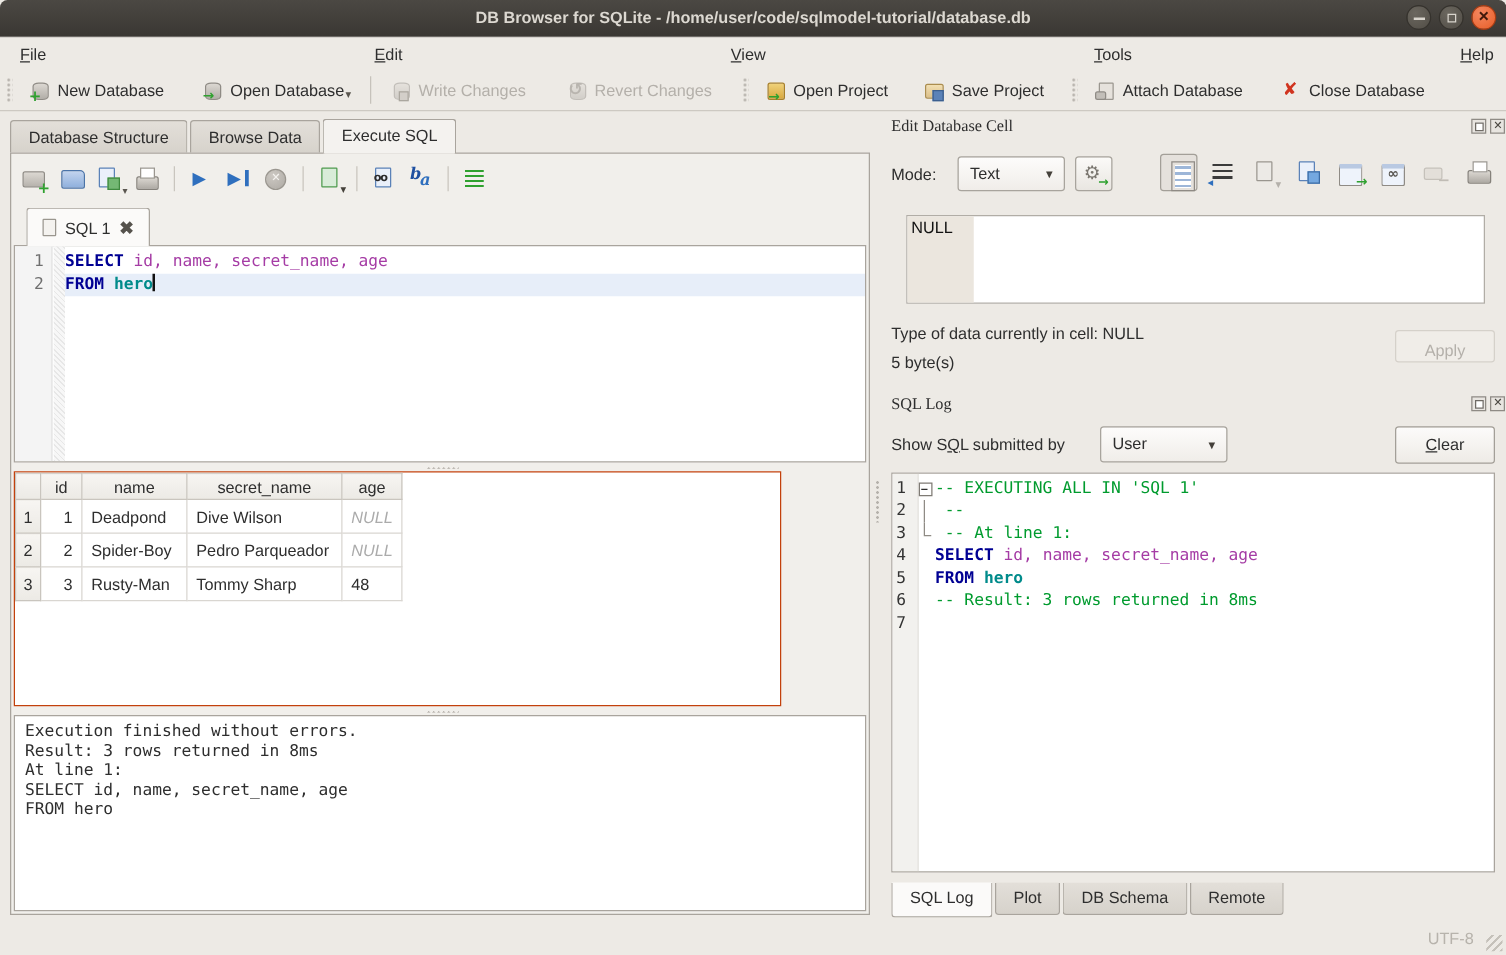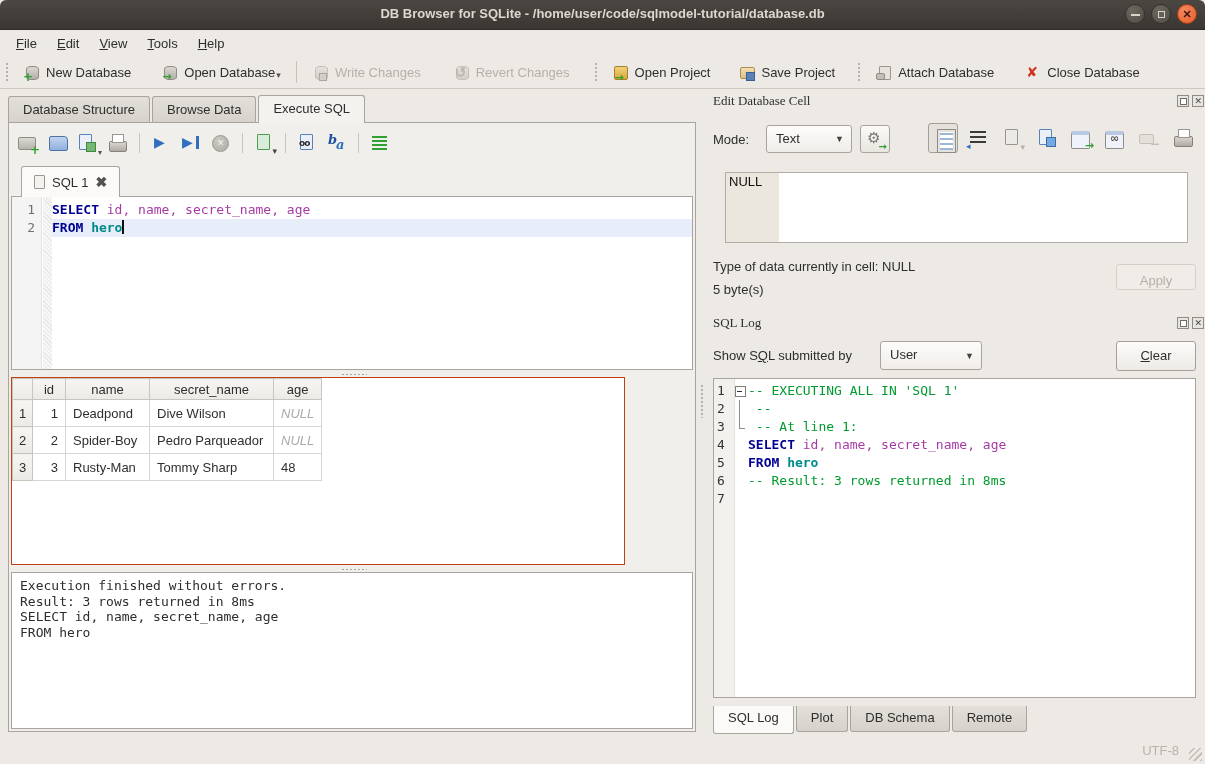--- a/index.html
+++ b/index.html
@@ -15,21 +15,21 @@
     color:#dcd8d1; font-weight:bold; font-size:13px; }
   .winbtns { position:absolute; right:8px; top:4px; display:flex; gap:6px; }
   .wbtn { width:20px; height:20px; border-radius:50%; position:relative;
     background:radial-gradient(circle at 35% 30%, #6b675f, #514d46); border:1px solid #35322d;
     color:#d8d4cc; font-size:11px; line-height:18px; text-align:center; }
   .wbtn.close { background:radial-gradient(circle at 35% 30%, #f4875f, #e85e28); border-color:#a63c14; color:#41190a; font-weight:bold; }
   .wbtn .sq { position:absolute; left:6px; top:6px; width:7px; height:7px; border:1px solid #d8d4cc; }
   .wbtn .mn { position:absolute; left:5px; top:9px; width:9px; height:2px; background:#d8d4cc; }
 
   
-  .menubar { position:absolute; left:0; top:30px; width:1205px; height:26px; background:#edeae5; display:flex; align-items:center; padding-left:6px; }
+  .menubar { position:absolute; left:0; top:30px; width:1205px; height:26px; background:#edeae5; display:flex; align-items:center; padding-left:6px;justify-content:space-between; }
   .menu-item { padding:3px 10px; cursor:default; }
   .accel-first::first-letter { text-decoration:underline; }
 
   
   .toolbar { position:absolute; left:0; top:56px; width:1205px; height:33px; background:#edeae5;
     border-bottom:1px solid #cdc9c2; display:flex; align-items:center; }
   .thandle { width:5px; height:20px; margin:0 5px;
     background-image:radial-gradient(#b5b1ab 1px, transparent 1.2px); background-size:4px 4px; }
   .tsep { width:1px; height:22px; background:#c6c2bb; margin:0 7px; }
   .tbtn { display:flex; align-items:center; gap:5px; padding:4px 8px; white-space:nowrap; }
@@ -362,20 +362,21 @@
       </tr>
     </tbody>
       </table>
   </div>
 
   <div class="hsplit" style="top:442px"></div>
 
   <div class="message mono">
       <div class="mline">Execution finished without errors.</div>
       <div class="mline">Result: 3 rows returned in 8ms</div>
+      <div class="mline">At line 1:</div>
       <div class="mline">SELECT id, name, secret_name, age</div>
       <div class="mline">FROM hero</div>
     </div>
 </div>
 
 <div class="dock-title" style="left:713px; top:93px">Edit Database Cell</div>
 <div class="dockbtns" style="left:1177px; top:95px">
   <span class="dbtn float"></span>
   <span class="dbtn close"></span>
 </div>

